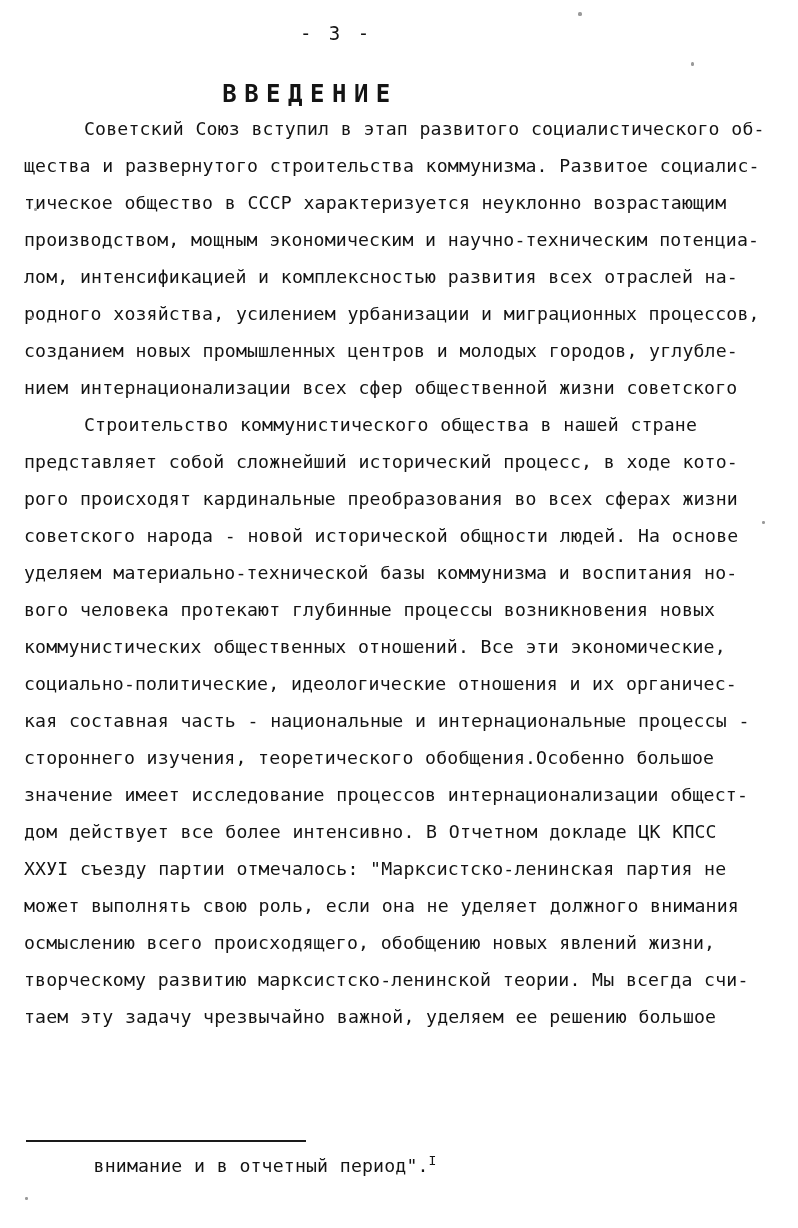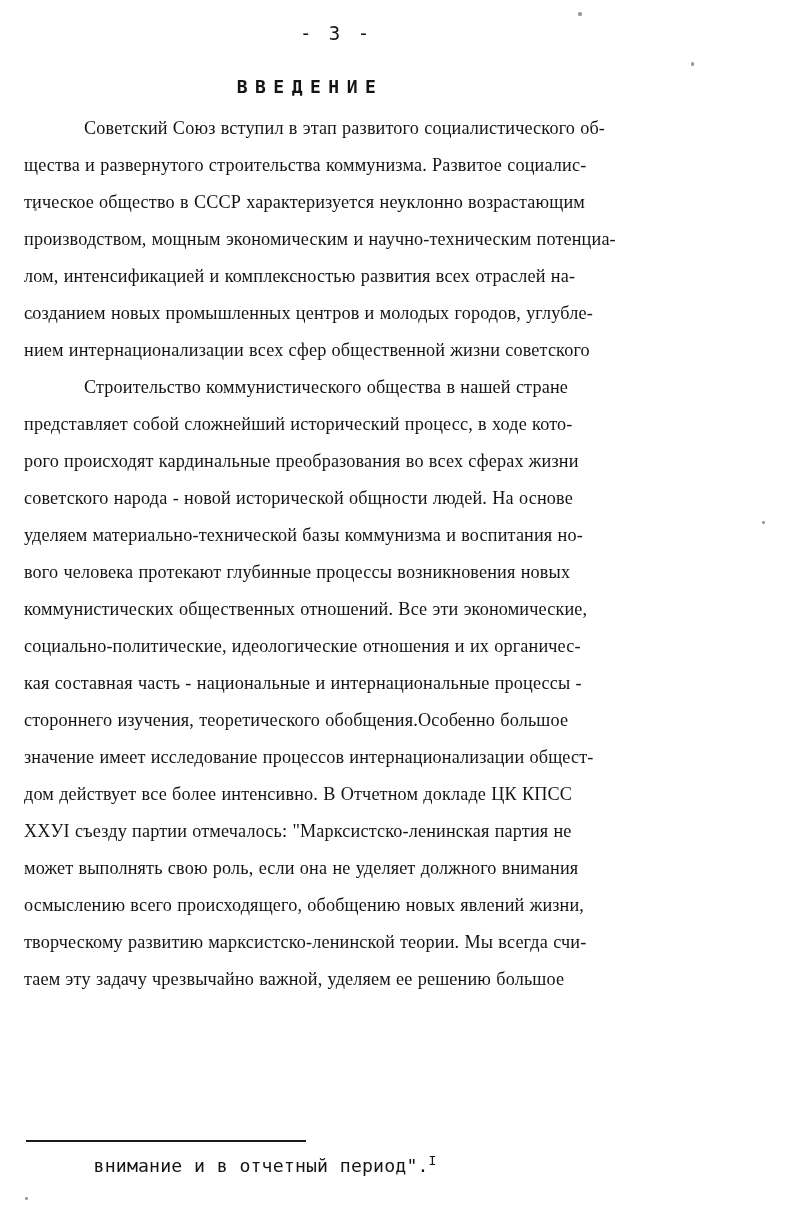--- a/index.html
+++ b/index.html
@@ -31,32 +31,31 @@
     white-space: pre;
   }
 
   
   #section-heading {
     position: absolute;
     top: 64px;
     left: 0;
     width: 620px;
     text-align: center;
-    font-size: 18px;
+    font-size: 24px;
     letter-spacing: 7.5px;
     white-space: pre;
   }
 
   
   #body-block {
     position: absolute;
     top: 110px;
     left: 24px;
     width: 752px;
-    font-family: Liberation Serif, serif;
   }
   .line {
     height: 37px;
     line-height: 37px;
     font-size: 18.2px;
     letter-spacing: 0.15px;
     white-space: pre;
     word-spacing: 0.5px;
   }
   .line.indent {
@@ -107,20 +106,21 @@
   <div id="page-number">- 3 -</div>
 
   <h1 id="section-heading">ВВЕДЕНИЕ</h1>
 
   <div id="body-block">
       <div class="line indent">Советский Союз вступил в этап развитого социалистического об-</div>
       <div class="line">щества и развернутого строительства коммунизма. Развитое социалис-</div>
       <div class="line">тическое общество в СССР характеризуется неуклонно возрастающим</div>
       <div class="line">производством, мощным экономическим и научно-техническим потенциа-</div>
       <div class="line">лом, интенсификацией и комплексностью развития всех отраслей на-</div>
+      <div class="line">родного хозяйства, усилением урбанизации и миграционных процессов,</div>
       <div class="line">созданием новых промышленных центров и молодых городов, углубле-</div>
       <div class="line">нием интернационализации всех сфер общественной жизни советского</div>
       <div class="line indent">Строительство коммунистического общества в нашей стране</div>
       <div class="line">представляет собой сложнейший исторический процесс, в ходе кото-</div>
       <div class="line">рого происходят кардинальные преобразования во всех сферах жизни</div>
       <div class="line">советского народа - новой исторической общности людей. На основе</div>
       <div class="line">уделяем материально-технической базы коммунизма и воспитания но-</div>
       <div class="line">вого человека протекают глубинные процессы возникновения новых</div>
       <div class="line">коммунистических общественных отношений. Все эти экономические,</div>
       <div class="line">социально-политические, идеологические отношения и их органичес-</div>

